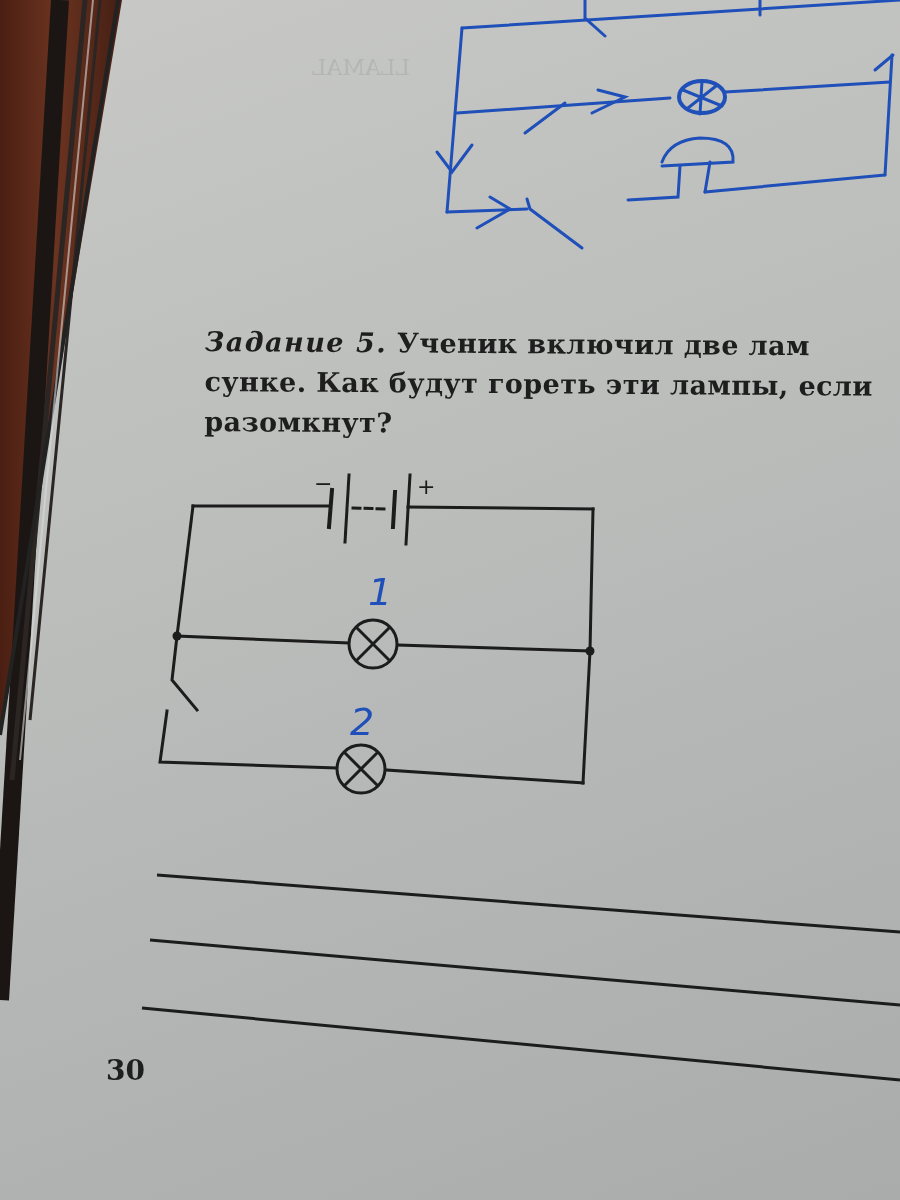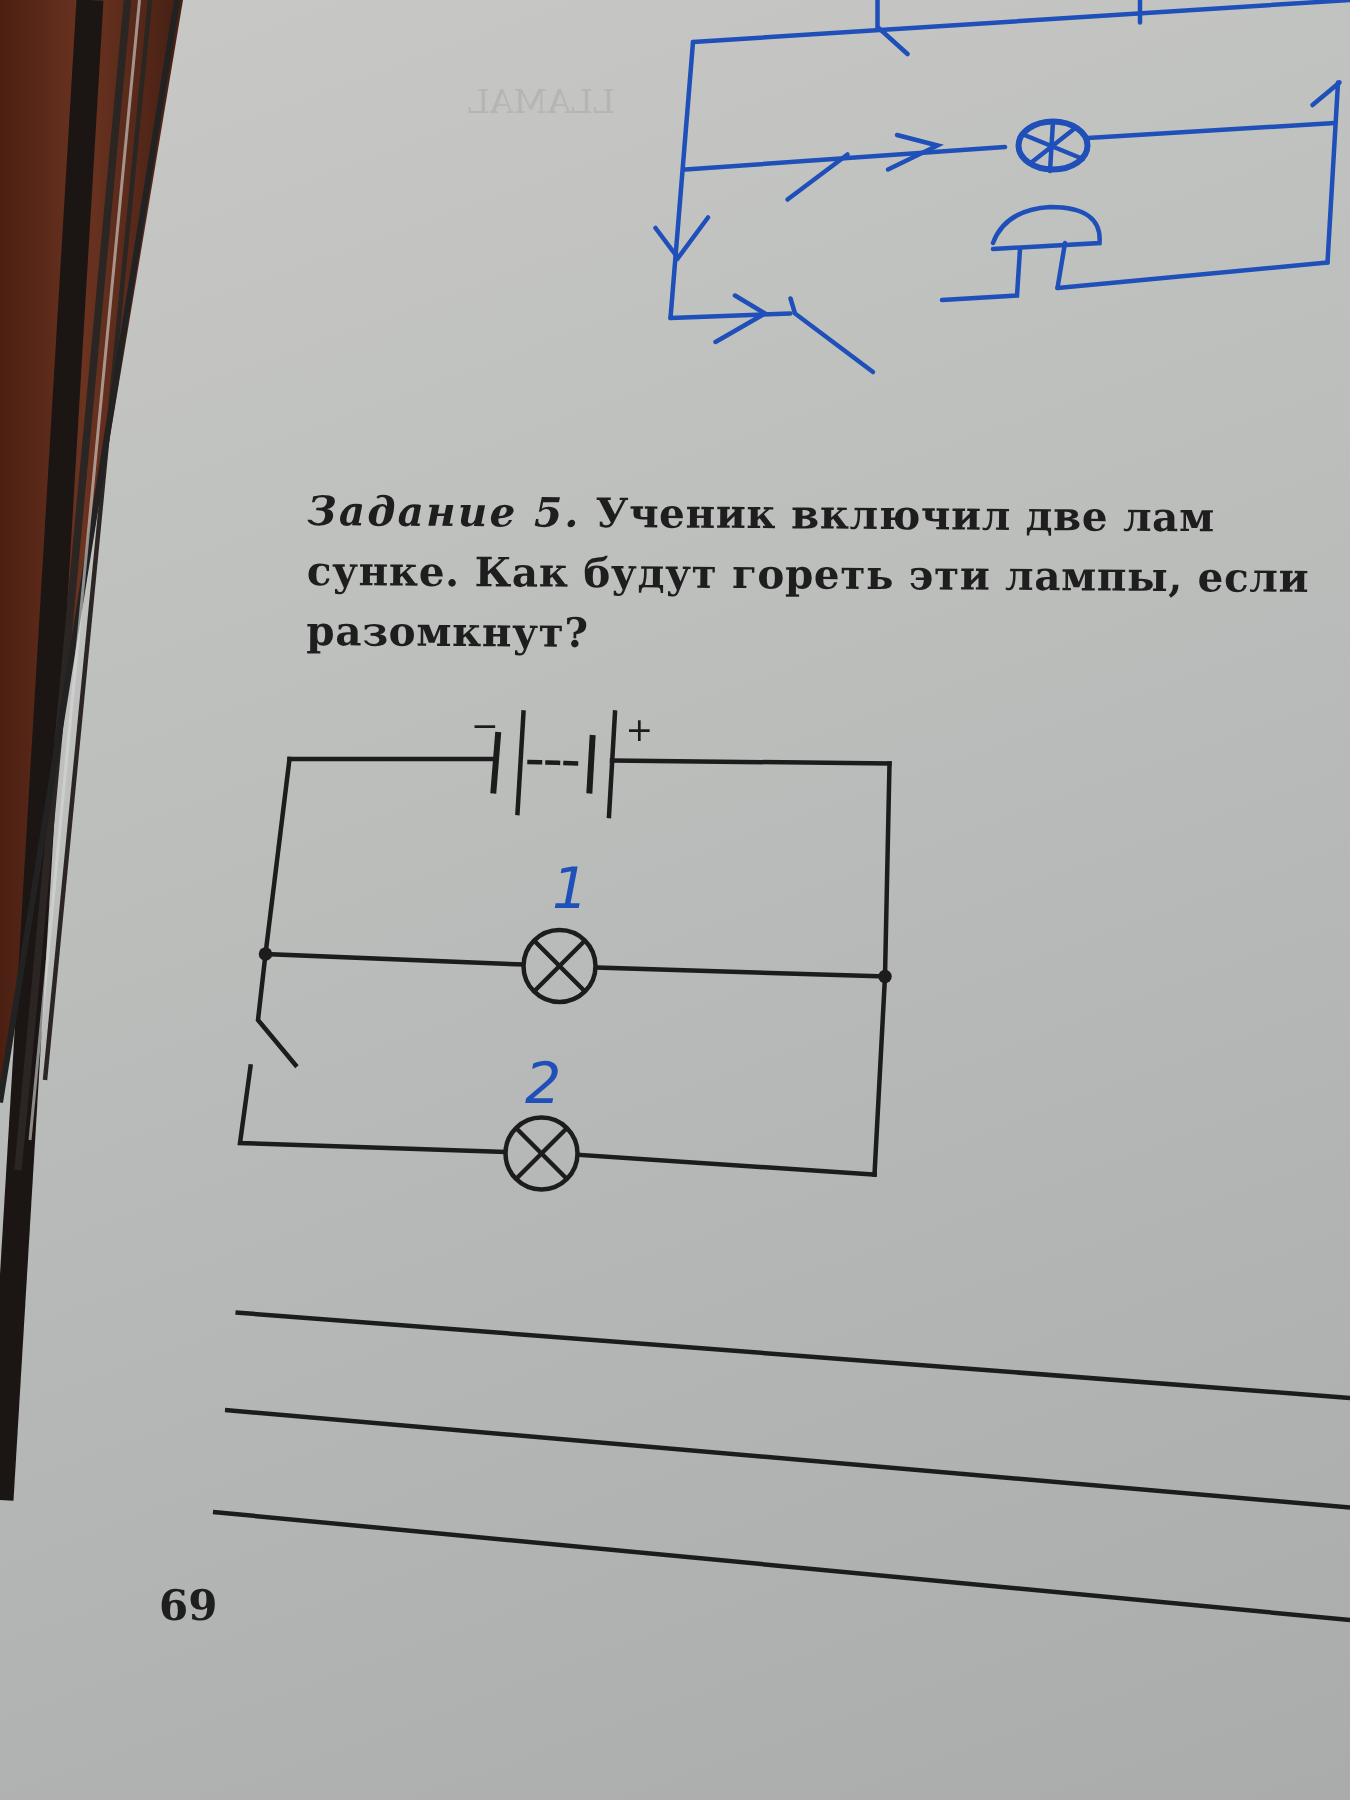--- a/index.html
+++ b/index.html
@@ -150,13 +150,13 @@
 </svg>
 
 <svg class="layer" width="900" height="1200">
   <g stroke="#1c1c1c" stroke-width="3">
     <line x1="157" y1="875" x2="900" y2="932"></line>
     <line x1="150" y1="940" x2="900" y2="1005"></line>
     <line x1="142" y1="1008" x2="900" y2="1080"></line>
   </g>
 </svg>
 
-<div class="page-number">69</div>
+<div class="page-number">30</div>
 
 </body></html>

